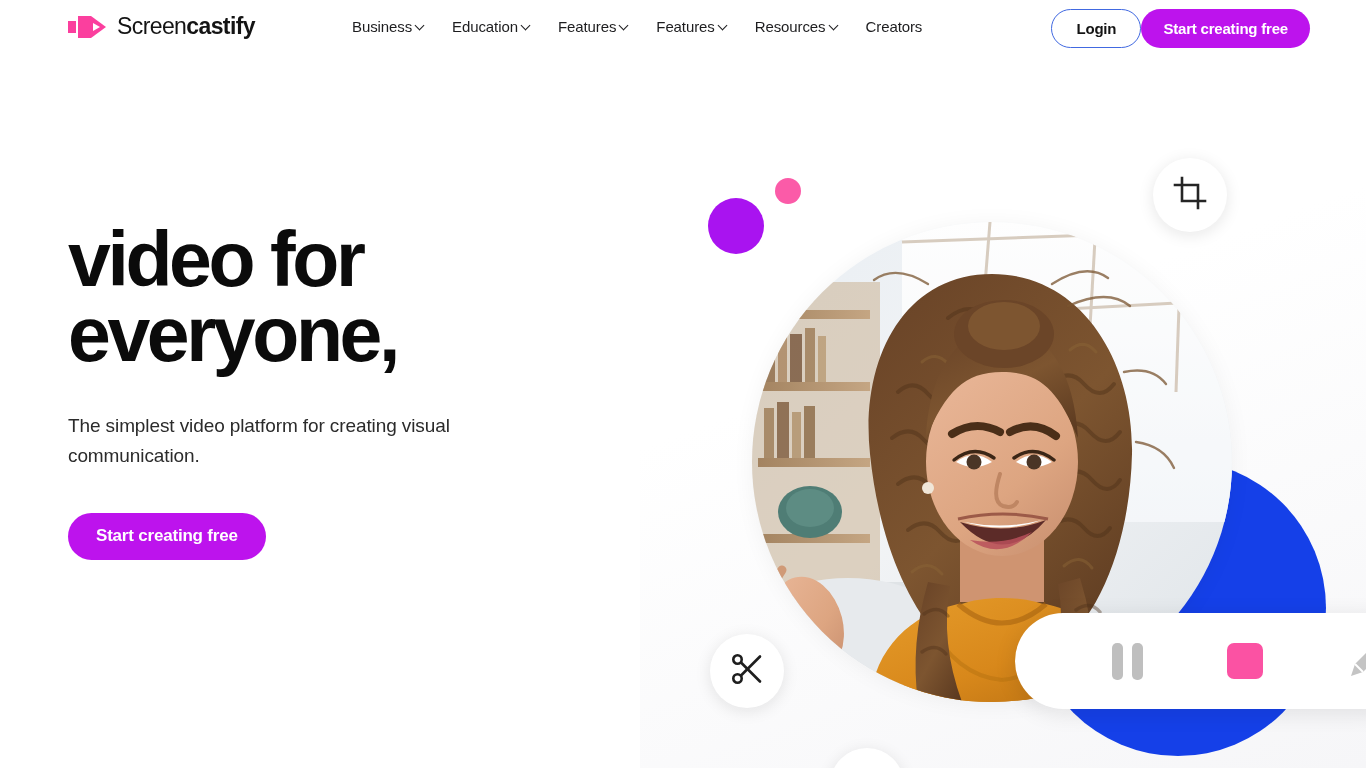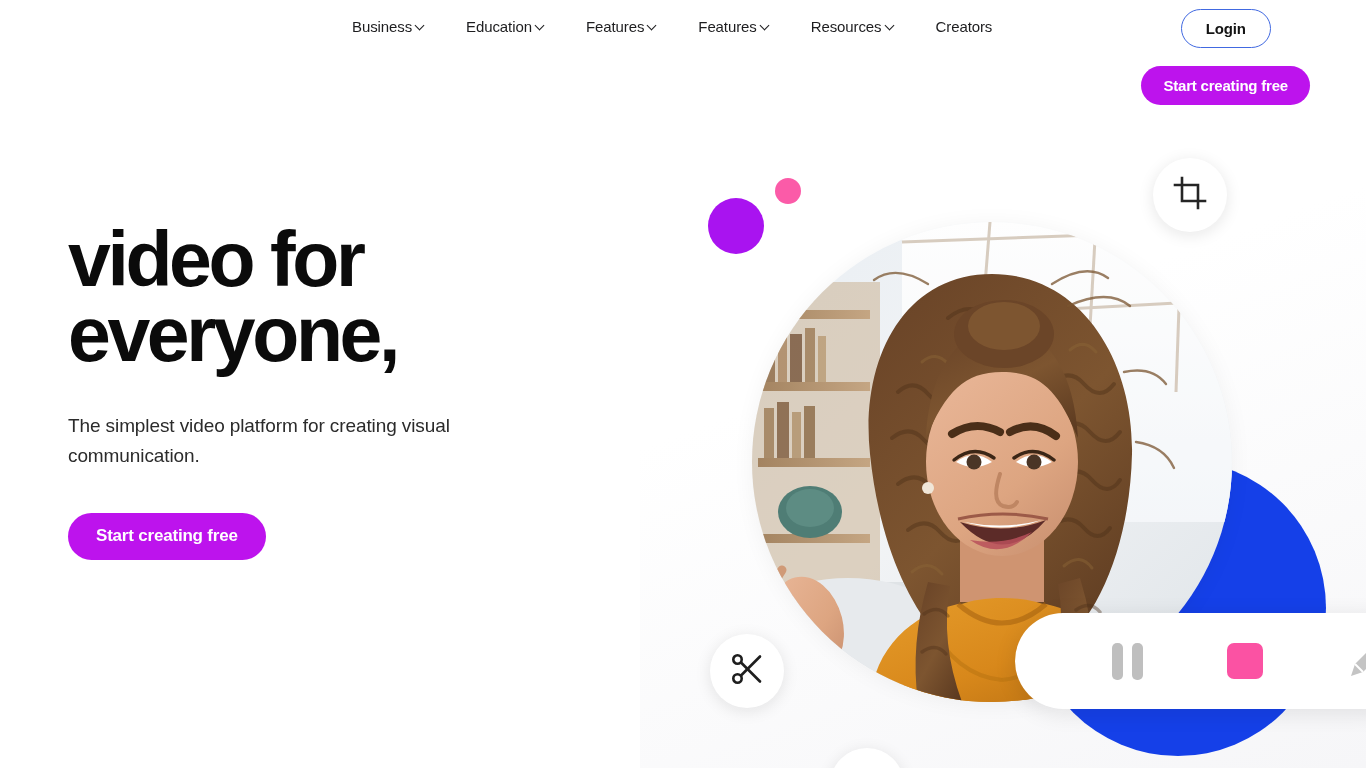--- a/index.html
+++ b/index.html
@@ -52,21 +52,21 @@
     white-space: nowrap;
   }
   .logo-text b { font-weight: 800; }
 
   .nav-links {
     position: absolute;
     left: 352px;
     top: 18px;
     display: flex;
     align-items: center;
-    gap: 41px;
+    gap: 27px;
   }
   .nav-item {
     display: flex;
     align-items: center;
     gap: 4px;
     font-size: 15px;
     color: #1d1d1f;
     cursor: pointer;
     letter-spacing: -0.1px;
     white-space: nowrap;
@@ -87,22 +87,20 @@
     border-bottom: 1.6px solid #1d1d1f;
     transform: rotate(45deg);
   }
 
   .nav-actions {
     position: absolute;
     right: 56px;
     top: 9px;
     display: flex;
     align-items: center;
-    gap: 18px;
-    flex-direction: column;
   }
   .btn-login {
     width: 90px;
     height: 39px;
     border-radius: 20px;
     border: 1.4px solid #4169e1;
     background: #ffffff;
     color: #141414;
     font-size: 15px;
     font-weight: 700;
@@ -275,20 +273,31 @@
     cursor: pointer;
   }
 </style>
 </head>
 <body>
 
 <div class="page">
 
   <header class="navbar">
 
+    <div class="logo">
+      <span>
+        <svg class="logo-mark" width="40" height="26" viewBox="0 0 40 26" xmlns="http://www.w3.org/2000/svg">
+          <rect x="0" y="7" width="8" height="12" fill="#fb3f9e"></rect>
+          <rect x="10" y="2" width="13" height="22" fill="#fb3f9e"></rect>
+          <path d="M23 2 L38 13 L23 24 Z" fill="#fb3f9e"></path>
+          <path d="M25 9 L32 13 L25 17 Z" fill="#ffffff"></path>
+        </svg>
+      </span>
+      <span class="logo-text"><span>Screen</span><b>castify</b></span>
+    </div>
 
     <nav class="nav-links">
       <div class="nav-item">
         <span>Business</span>
         <span class="caret"></span>
       </div>
       <div class="nav-item">
         <span>Education</span>
         <span class="caret"></span>
       </div>

